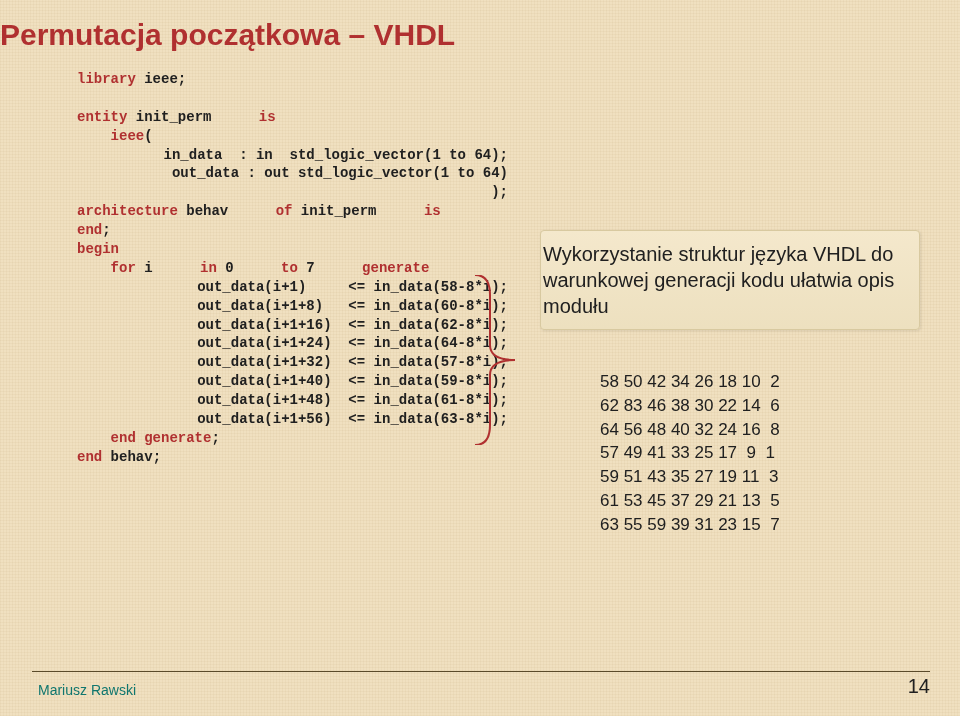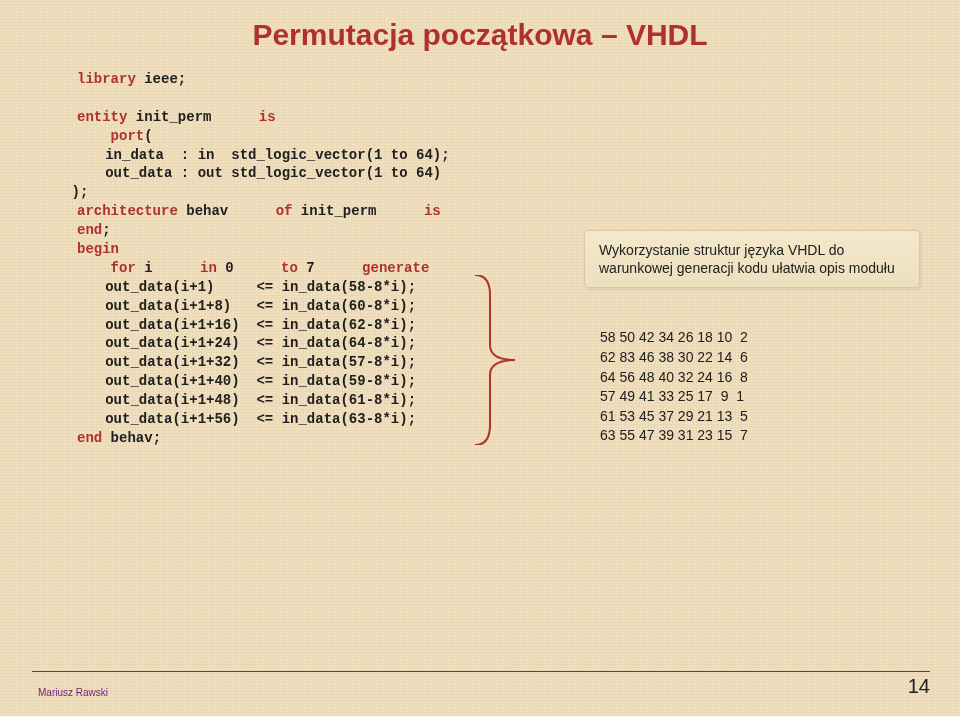--- a/index.html
+++ b/index.html
@@ -13,76 +13,75 @@
       repeating-linear-gradient(90deg, rgba(180,150,100,0.08) 0px, rgba(180,150,100,0.08) 1px, transparent 1px, transparent 3px);
     font-family: Arial, sans-serif;
     position: relative;
     overflow: hidden;
   }
   .title {
     position: absolute;
     top: 18px;
     left: 0;
     width: 100%;
-    text-align: center;
+    text-align: left;
     font-size: 30px;
     font-weight: bold;
     color: #b03030;
   }
   .code-block {
     position: absolute;
     top: 70px;
     left: 38px;
     width: 470px;
     font-family: "Courier New", monospace;
     font-size: 14px;
     font-weight: bold;
     line-height: 1.35;
   }
   .kw { color: #b03030; margin-left: 39px; }
-  .bk { color: #202020; }
+  .bk { color: #202020; text-align: right; }
   .right-panel {
     position: absolute;
     top: 230px;
     left: 540px;
     width: 380px;
   }
   .desc-box {
     background: linear-gradient(#f4e8cc, #ede0bf);
     border: 1px solid #d8c9a0;
     border-radius: 4px;
-    padding: 10px 14px;
-    font-size: 14px;
+    padding: 10px 2px;
+    font-size: 20px;
     color: #202020;
     line-height: 1.3;
     box-shadow: 1px 1px 3px rgba(0,0,0,0.1);
-    margin-left: 44px;
   }
   .matrix {
     margin-top: 40px;
     margin-left: 60px;
     font-family: Arial, sans-serif;
-    font-size: 14px;
+    font-size: 17px;
     color: #202020;
     line-height: 1.4;
   }
   .matrix-row { white-space: pre; }
   .bracket-svg {
     position: absolute;
     top: 275px;
     left: 470px;
     width: 55px;
     height: 170px;
   }
   .footer-name {
     position: absolute;
     bottom: 18px;
     left: 38px;
-    font-size: 10px;
-    color: #701a75;
+    font-size: 14px;
+    color: #0f766e;
   }
   .footer-page {
     position: absolute;
     bottom: 18px;
     right: 30px;
     font-size: 20px;
     color: #202020;
   }
   .footer-line {
     position: absolute;
@@ -95,50 +94,52 @@
 </style>
 </head>
 <body>
 
 <div class="title">Permutacja początkowa – VHDL</div>
 
 <div class="code-block">
   <div><span class="kw">library</span><span class="bk"> ieee;</span></div>
   <div>&nbsp;</div>
   <div><span class="kw">entity</span><span class="bk"> init_perm </span><span class="kw">is</span></div>
-  <div>&nbsp;&nbsp;&nbsp;&nbsp;<span class="kw">port</span><span class="bk">(</span></div>
+  <div>&nbsp;&nbsp;&nbsp;&nbsp;<span class="kw">ieee</span><span class="bk">(</span></div>
   <div class="bk" style="white-space:pre">        in_data  : in  std_logic_vector(1 to 64);</div>
   <div class="bk" style="white-space:pre">        out_data : out std_logic_vector(1 to 64)</div>
   <div class="bk" style="white-space:pre">    );</div>
   <div><span class="kw">architecture</span><span class="bk"> behav </span><span class="kw">of</span><span class="bk"> init_perm </span><span class="kw">is</span></div>
   <div><span class="kw">end</span><span class="bk">;</span></div>
   <div class="kw">begin</div>
   <div style="white-space:pre"><span class="bk">    </span><span class="kw">for</span><span class="bk"> i </span><span class="kw">in</span><span class="bk"> 0 </span><span class="kw">to</span><span class="bk"> 7 </span><span class="kw">generate</span></div>
   <div class="bk" style="white-space:pre">        out_data(i+1)     &lt;= in_data(58-8*i);</div>
   <div class="bk" style="white-space:pre">        out_data(i+1+8)   &lt;= in_data(60-8*i);</div>
   <div class="bk" style="white-space:pre">        out_data(i+1+16)  &lt;= in_data(62-8*i);</div>
   <div class="bk" style="white-space:pre">        out_data(i+1+24)  &lt;= in_data(64-8*i);</div>
   <div class="bk" style="white-space:pre">        out_data(i+1+32)  &lt;= in_data(57-8*i);</div>
   <div class="bk" style="white-space:pre">        out_data(i+1+40)  &lt;= in_data(59-8*i);</div>
   <div class="bk" style="white-space:pre">        out_data(i+1+48)  &lt;= in_data(61-8*i);</div>
   <div class="bk" style="white-space:pre">        out_data(i+1+56)  &lt;= in_data(63-8*i);</div>
+  <div style="white-space:pre"><span>    </span><span class="kw">end generate</span><span class="bk">;</span></div>
   <div><span class="kw">end</span><span class="bk"> behav;</span></div>
 </div>
 
 <svg class="bracket-svg" viewBox="0 0 55 170">
   <path d="M 5 0 Q 20 0 20 20 L 20 70 Q 20 85 45 85 Q 20 85 20 100 L 20 150 Q 20 170 5 170" fill="none" stroke="#b03030" stroke-width="2"></path>
 </svg>
 
 <div class="right-panel">
   <div class="desc-box">Wykorzystanie struktur języka VHDL do warunkowej generacji kodu ułatwia opis modułu</div>
   <div class="matrix">
     <div class="matrix-row">58 50 42 34 26 18 10  2</div>
     <div class="matrix-row">62 83 46 38 30 22 14  6</div>
     <div class="matrix-row">64 56 48 40 32 24 16  8</div>
     <div class="matrix-row">57 49 41 33 25 17  9  1</div>
+    <div class="matrix-row">59 51 43 35 27 19 11  3</div>
     <div class="matrix-row">61 53 45 37 29 21 13  5</div>
-    <div class="matrix-row">63 55 47 39 31 23 15  7</div>
+    <div class="matrix-row">63 55 59 39 31 23 15  7</div>
   </div>
 </div>
 
 <div class="footer-line"></div>
 <div class="footer-name">Mariusz Rawski</div>
 <div class="footer-page">14</div>
 
 </body></html>

